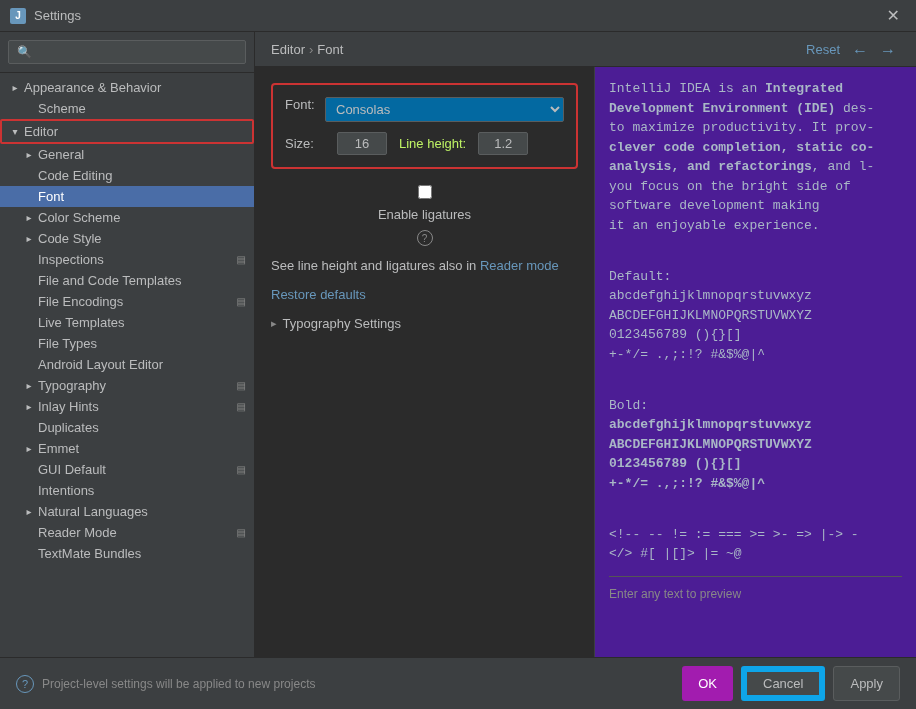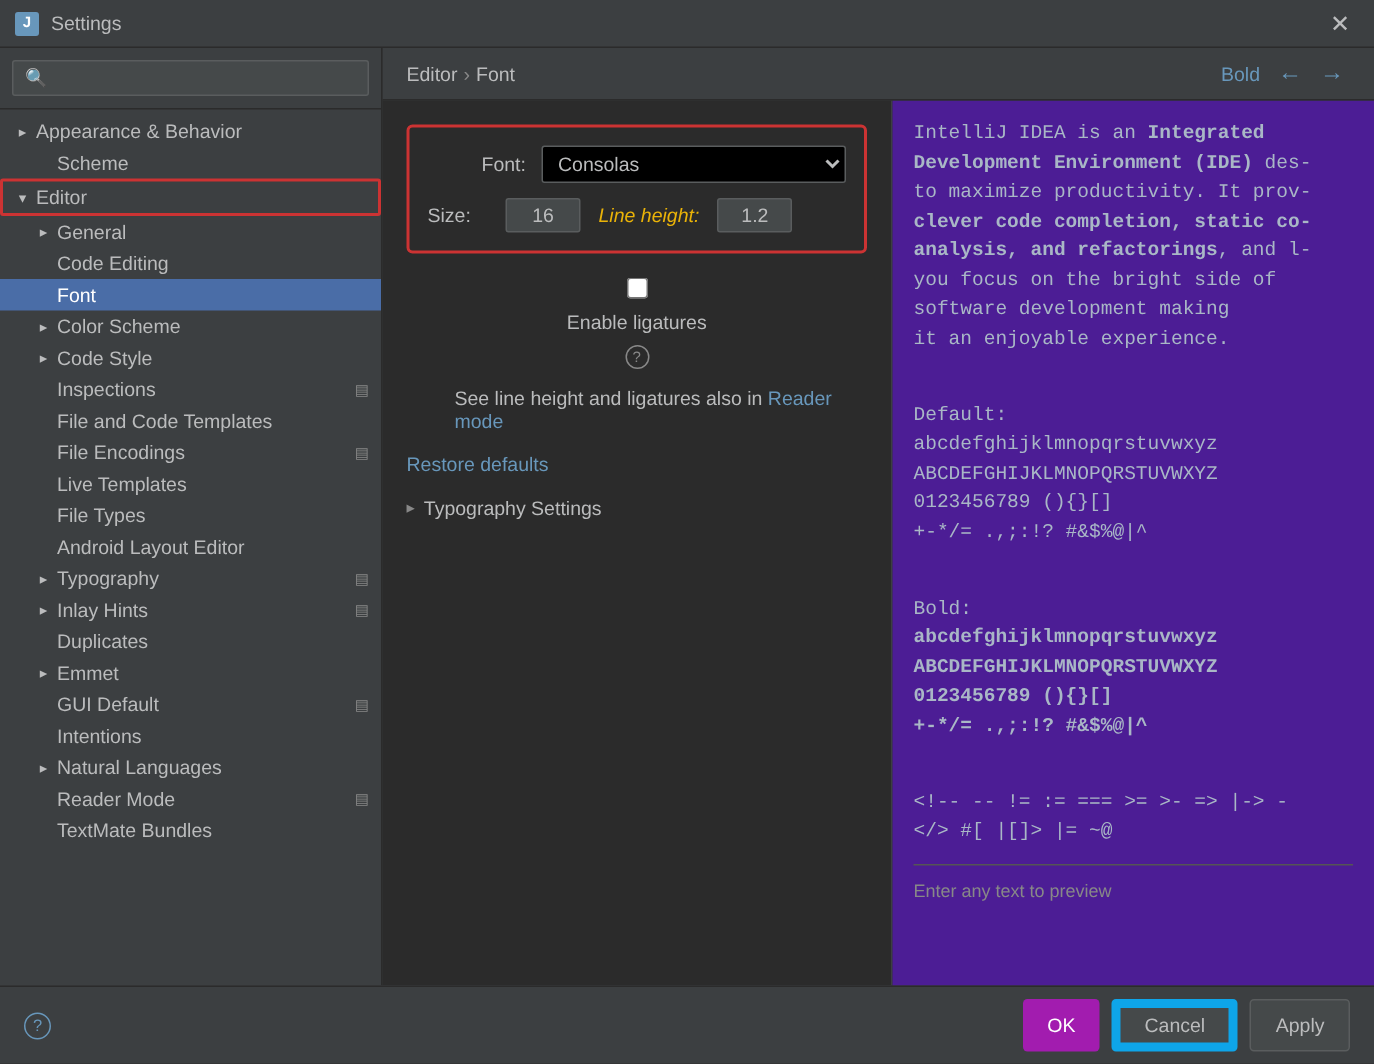--- a/index.html
+++ b/index.html
@@ -184,32 +184,30 @@
     
     .font-settings-box {
       border: 2px solid #cc3333;
       border-radius: 4px;
       padding: 12px;
       margin-bottom: 16px;
     }
 
     .font-row {
       display: flex;
-      align-items: center;
       margin-bottom: 10px;
-      margin-left: 36px;
     }
     .font-label {
       color: #bbbcbd;
       width: 40px;
       font-size: 13px;
     }
     .font-select {
       flex: 1;
-      background: #000000;
+      background: #0369a1;
       border: 1px solid #5a5d5e;
       color: #bbbcbd;
       padding: 3px 6px;
       font-size: 13px;
       outline: none;
       cursor: pointer;
       border-radius: 2px;
     }
     .size-row {
       display: flex;
@@ -225,22 +223,21 @@
       background: #45494a;
       border: 1px solid #5a5d5e;
       color: #bbbcbd;
       padding: 3px 6px;
       font-size: 13px;
       outline: none;
       text-align: center;
       border-radius: 2px;
     }
     .line-height-label {
-      color: #eab308;
-      font-style: italic;
+      color: #bef264;
     }
 
     .ligatures-row {
       display: flex;
       align-items: center;
       gap: 8px;
       margin-bottom: 12px;
       flex-direction: column;
     }
     .checkbox {
@@ -256,21 +253,20 @@
       justify-content: center;
       font-size: 10px;
       color: #888;
       cursor: pointer;
     }
 
     .reader-mode-text {
       color: #bbbcbd;
       font-size: 13px;
       margin-bottom: 14px;
-      margin-left: 32px;
     }
     .reader-mode-link {
       color: #6897bb;
       cursor: pointer;
       text-decoration: none;
     }
 
     .restore-defaults {
       color: #6897bb;
       cursor: pointer;
@@ -506,21 +502,21 @@
 
   <div class="content-area">
 
     <div class="content-header">
       <div class="breadcrumb">
         <span>Editor</span>
         <span class="breadcrumb-sep">›</span>
         <span class="breadcrumb-current">Font</span>
       </div>
       <div style="display:flex;align-items:center;gap:8px;">
-        <button class="reset-btn">Bold</button>
+        <button class="reset-btn">Reset</button>
         <div class="header-nav">
           <button class="header-nav-btn">←</button>
           <button class="header-nav-btn">→</button>
         </div>
       </div>
     </div>
 
     <div class="content-split">
 
       <div class="settings-panel">
@@ -591,19 +587,20 @@
       </div>
 
     </div>
 
   </div>
 </div>
 
 <div class="bottom-bar">
   <div class="bottom-info">
     <div class="help-circle">?</div>
+    <span>Project-level settings will be applied to new projects</span>
   </div>
   <div class="bottom-buttons">
     <button class="btn btn-ok">OK</button>
     <button class="btn btn-cancel">Cancel</button>
     <button class="btn btn-apply">Apply</button>
   </div>
 </div>
 
 </body></html>

